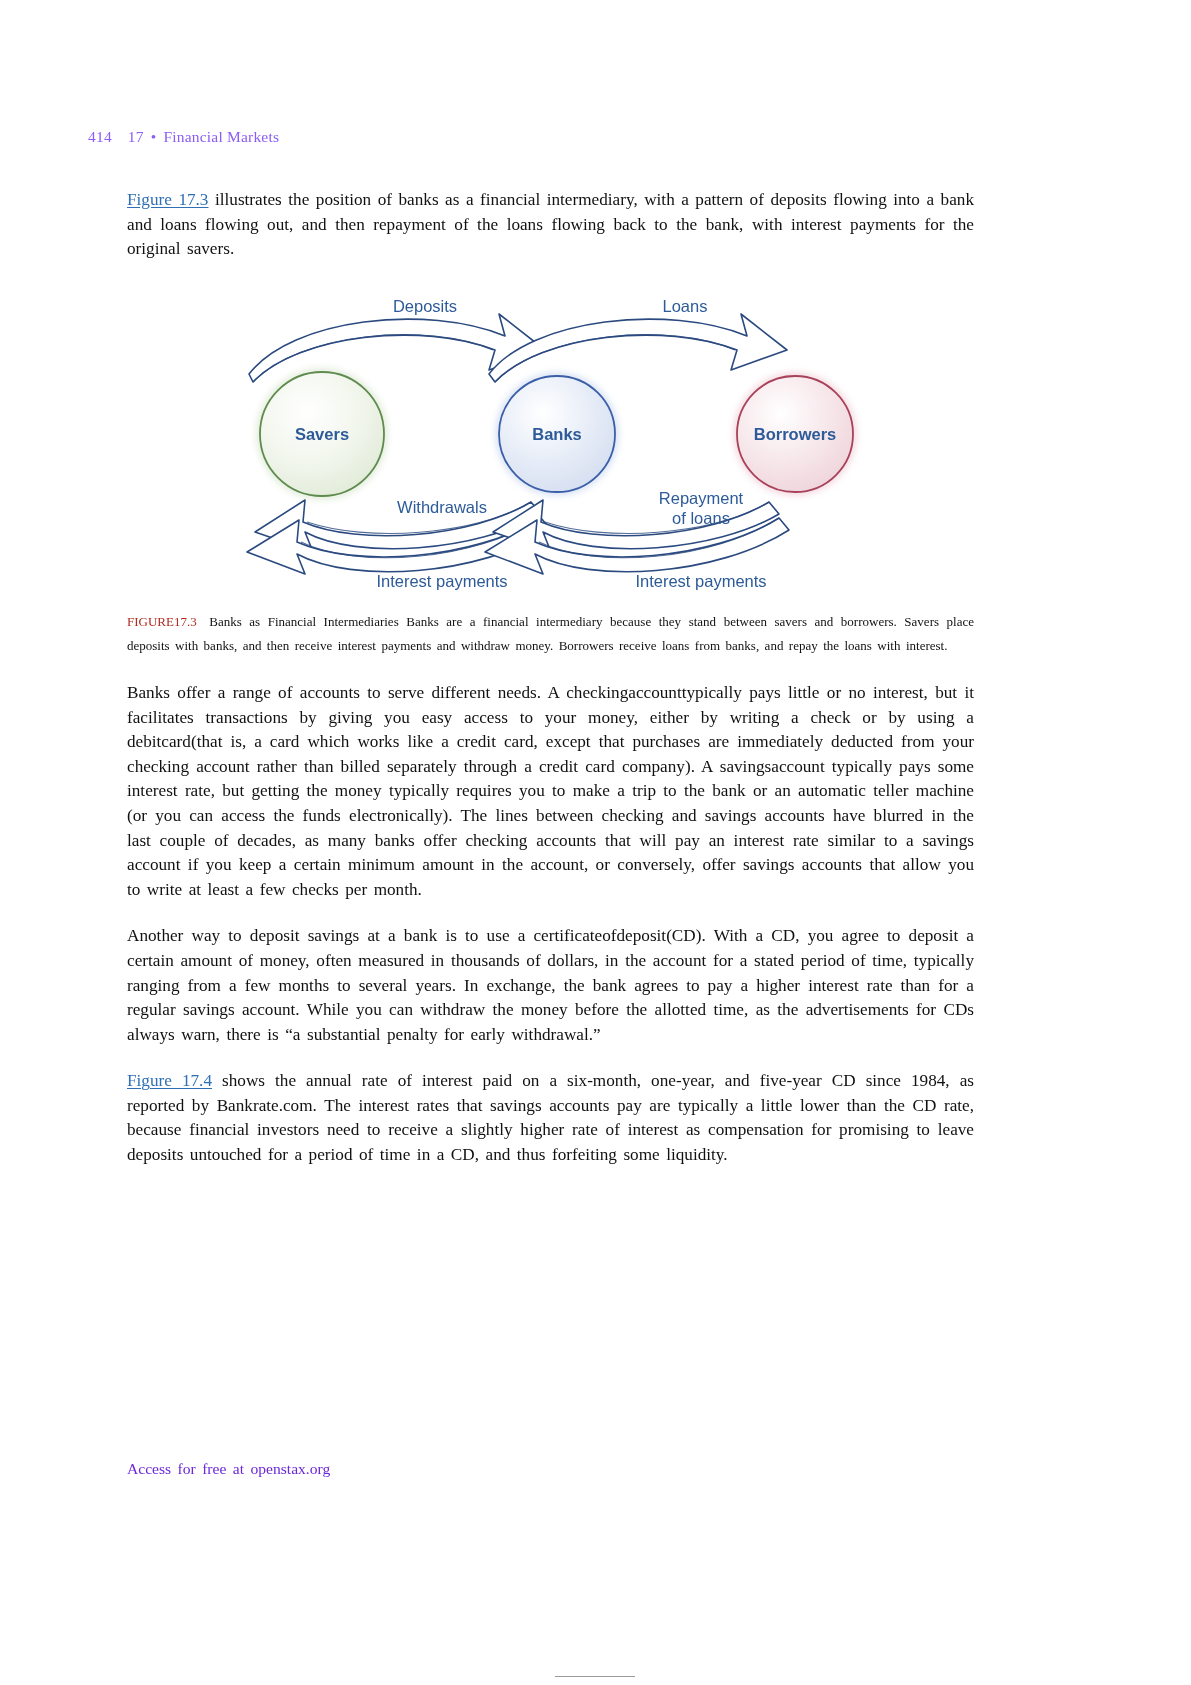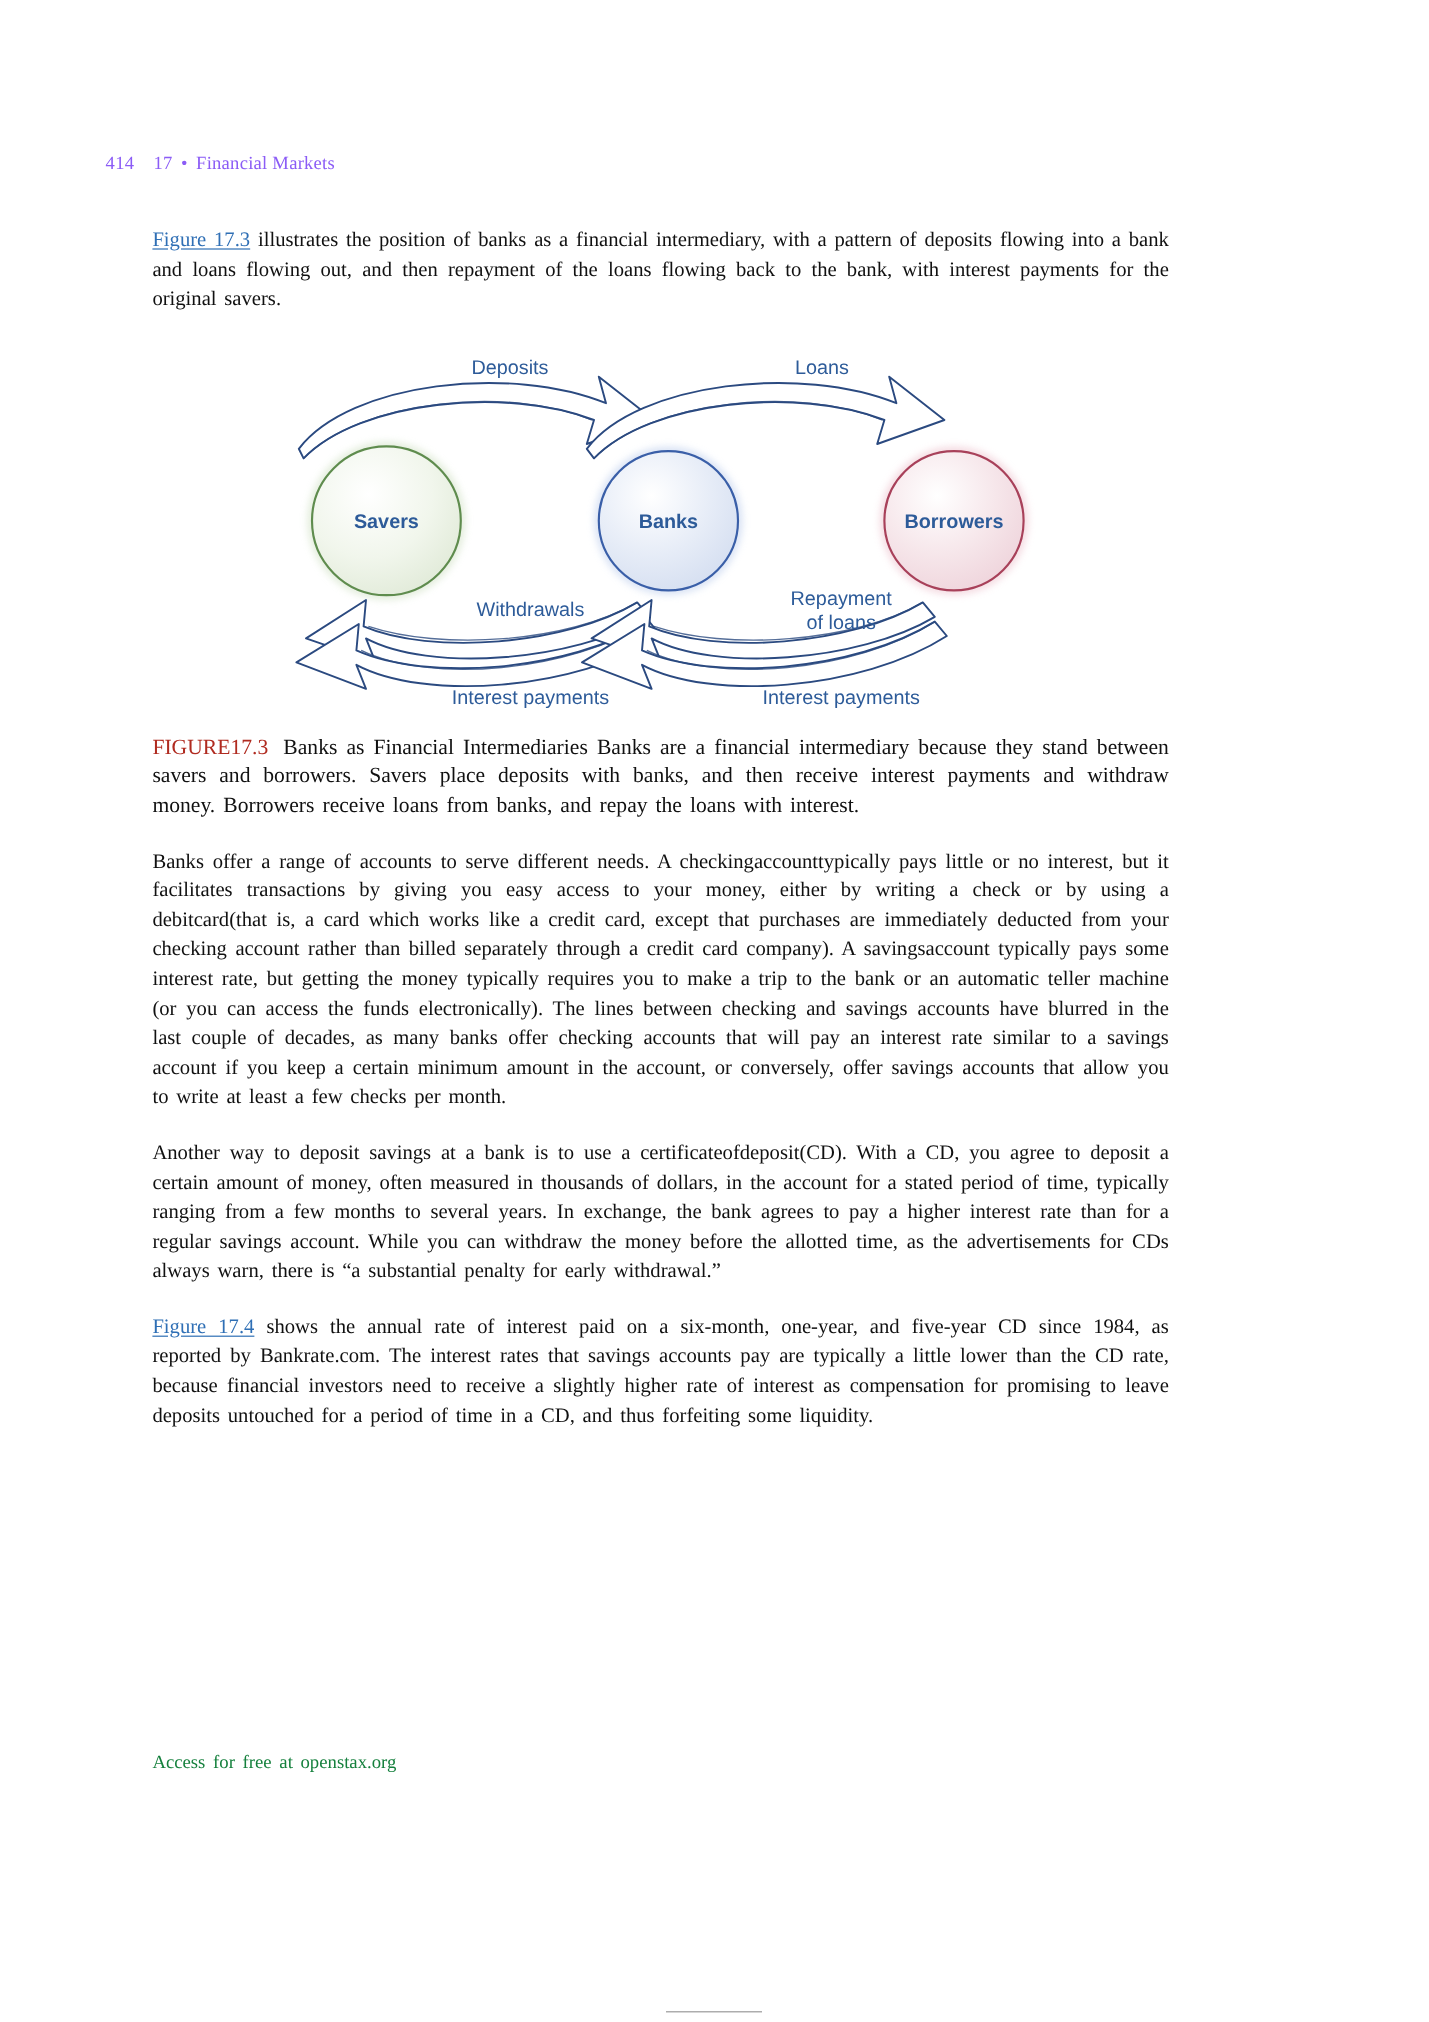--- a/index.html
+++ b/index.html
@@ -66,40 +66,40 @@
     position: relative;
     width: 847px;
     height: 312px;
     margin: 8px 0 4px 0;
   }
   .figure-svg { display: block; width: 847px; height: 312px; }
 
   
   p.caption {
     margin: 14px 0 22px 0;
-    font-size: 18px;
+    font-size: 13px;
     line-height: 24.6px;
     text-align: justify;
     word-spacing: 2.2px;
     color: #111;
   }
   .fig-label {
     color: #b02b20;
     font-family: "Liberation Serif", serif;
     margin-right: 5px;
   }
 
   
   .footer {
     position: absolute;
     left: 127px;
     top: 1460px;
     font-size: 15.6px;
     word-spacing: 2.5px;
-    color: #15803d;
+    color: #6d28d9;
   }
   .page-rule {
     position: absolute;
     left: 555px;
     top: 1676px;
     width: 80px;
     height: 1px;
     background: #9a9a9a;
   }
 </style>

